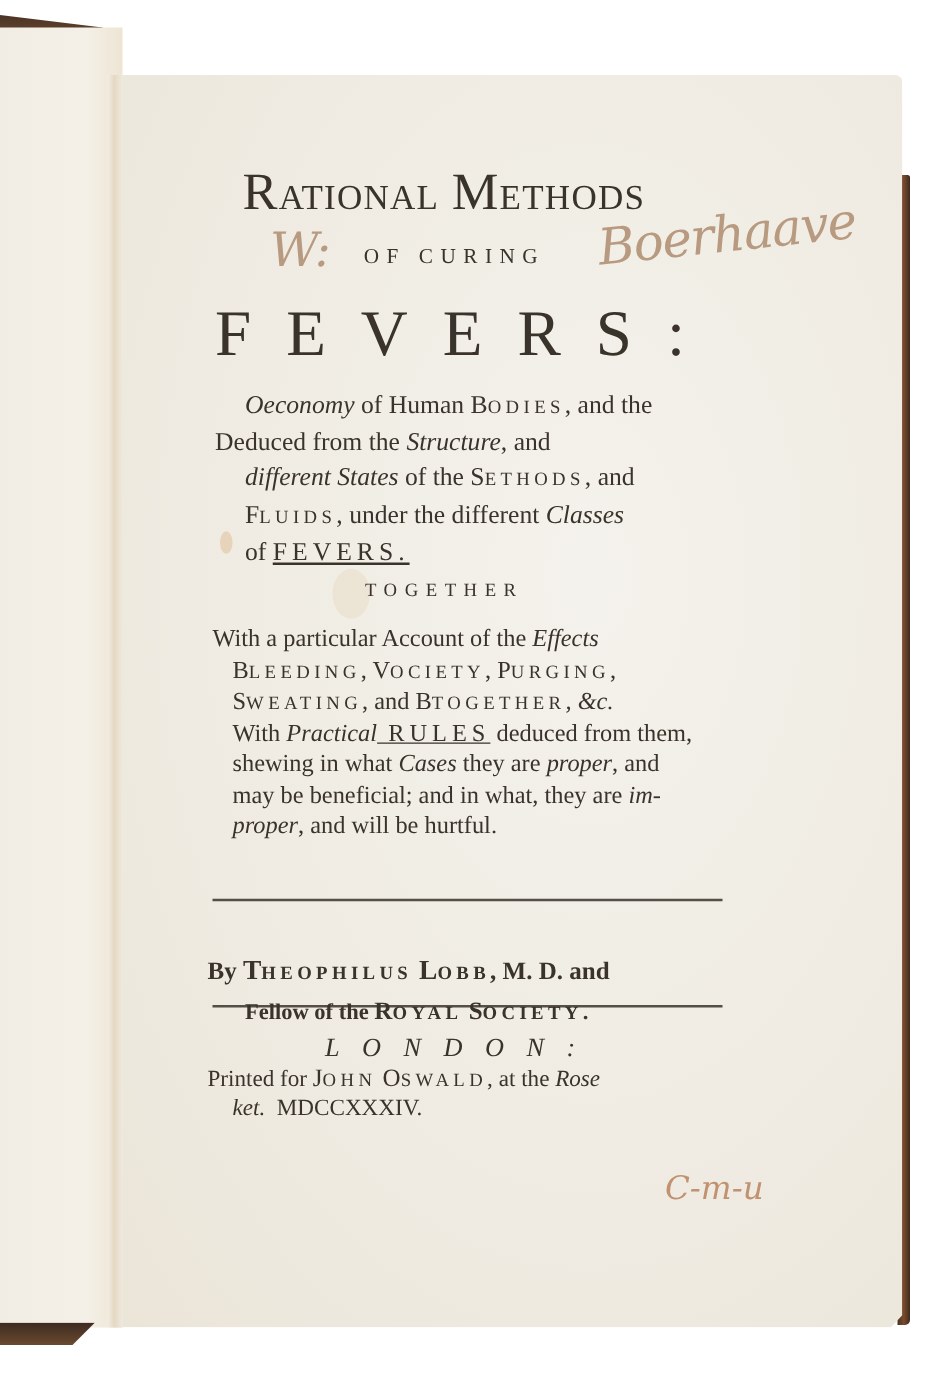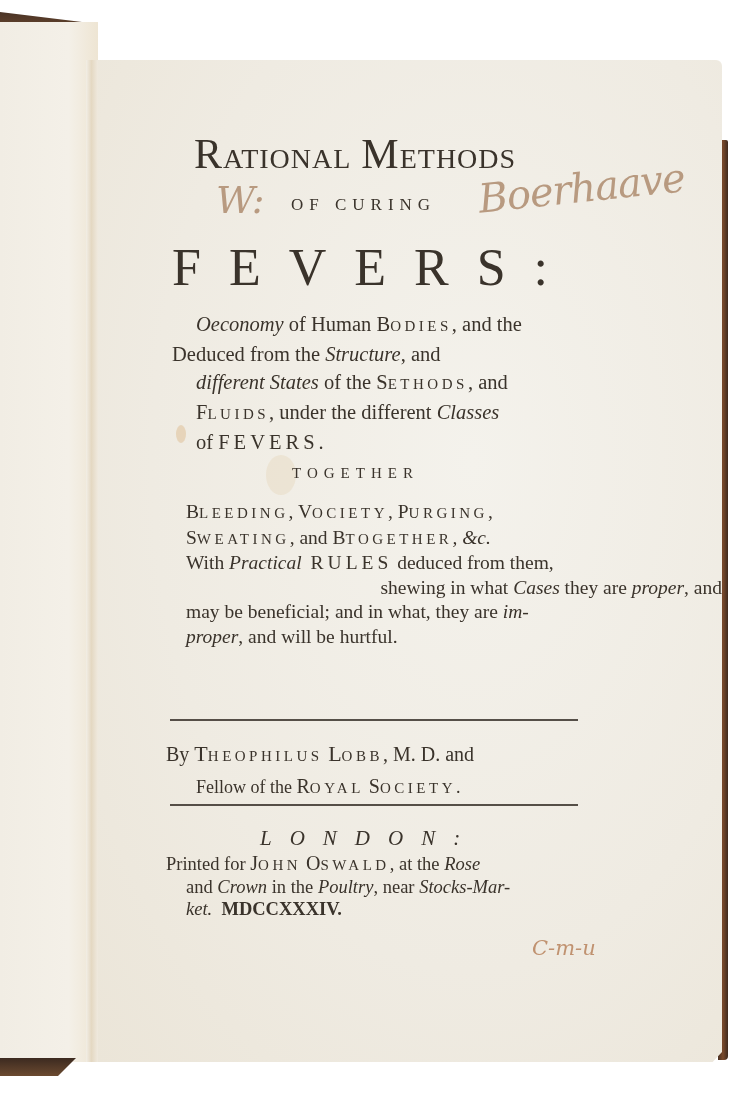--- a/index.html
+++ b/index.html
@@ -21,21 +21,21 @@
       background: radial-gradient(ellipse at 60% 40%, #f4f2ec 0%, #efebe2 60%, #ebe5d8 100%);
       border-top-right-radius: 6px; clip-path: polygon(0 0, 100% 0, 100% 99%, 98.5% 100%, 0 100%); }
     .text { position: absolute; left: 0; width: 100%; }
     .title1 { top: 70px; text-align: left; padding-left: 98px; font-size: 36px; letter-spacing: 1px; color: #3a332b; }
     .title1 .big { font-size: 42px; }
     .title1 .sc { font-size: 28px; }
     .title2 { top: 135px; left: 195px; font-size: 17px; letter-spacing: 6px; }
     .title3 { top: 178px; left: 76px; font-size: 52px; letter-spacing: 28px; }
     .para { font-size: 20.5px; line-height: 28px; }
     .sc-small { font-size: 15px; letter-spacing: 3.5px; }
-    .caps-spaced { letter-spacing: 4px; }
+    .caps-spaced { letter-spacing: 4px; text-decoration: underline; }
     .handwriting { position: absolute; font-family: "DejaVu Serif", serif; font-style: italic; color: #b89a80; }
     .rule { position: absolute; left: 74px; width: 408px; height: 2px; background: #3a332b; opacity: 0.85; }
     .stain { position: absolute; border-radius: 50%; background: rgba(214,170,110,0.35); }
   </style>
 </head>
 <body>
 
 <div class="cover-top"></div>
 <div class="left-page"></div>
 <div class="right-cover"></div>
@@ -72,62 +72,62 @@
       <span>F</span><span class="sc-small">LUIDS</span><span>, under the different </span><i>Classes</i>
     </div>
     <div style="padding-left:100px;">
       <span>of </span><span class="caps-spaced">FEVERS.</span>
     </div>
   </div>
 
   <div class="text" style="top:405px;left:196px;font-size:15px;letter-spacing:6px;">TOGETHER</div>
 
   <div class="text" style="top:440px;font-size:19.5px;line-height:24.5px;">
+    <div style="padding-left:74px;">
+      <span>With a particular Account of the </span><i>Effects</i>
+    </div>
     <div style="padding-left:90px;">
       <span>B</span><span class="sc-small">LEEDING</span><span>, </span><span>V</span><span class="sc-small">OCIETY</span><span>, </span><span>P</span><span class="sc-small">URGING</span><span>,</span>
     </div>
     <div style="padding-left:90px;">
       <span>S</span><span class="sc-small">WEATING</span><span>, and </span><span>B</span><span class="sc-small">TOGETHER</span><i>, &amp;c.</i>
     </div>
     <div style="padding-left:90px;">
       <span>With </span><i>Practical</i><span class="caps-spaced"> RULES</span><span> deduced from them,</span>
     </div>
-    <div style="padding-left:90px;text-align:right;">
+    <div style="padding-left:90px;">
       <span>shewing in what </span><i>Cases</i><span> they are </span><i>proper</i><span>, and</span>
     </div>
     <div style="padding-left:90px;">
       <span>may be beneficial; and in what, they are </span><i>im-</i>
     </div>
     <div style="padding-left:90px;">
       <i>proper</i><span>, and will be hurtful.</span>
     </div>
   </div>
 
   <div class="rule" style="top:659px;"></div>
 
-  <div class="text" style="top:679px;font-size:20px;line-height:30px;">
+  <div class="text" style="top:701px;font-size:20px;line-height:30px;font-weight:bold;">
     <div style="padding-left:70px;">
       <span>By </span><span style="font-size:22px;">T</span><span class="sc-small">HEOPHILUS</span><span style="font-size:22px;"> L</span><span class="sc-small">OBB</span><span>, M. D. and</span>
     </div>
     <div style="padding-left:100px;font-size:18px;">
       <span>Fellow of the </span><span style="font-size:20px;">R</span><span class="sc-small">OYAL</span><span style="font-size:20px;"> S</span><span class="sc-small">OCIETY</span><span>.</span>
     </div>
   </div>
 
   <div class="rule" style="top:744px;"></div>
 
   <div class="text" style="top:766px;left:164px;font-size:21px;font-style:italic;letter-spacing:18px;">LONDON:</div>
   <div class="text" style="top:792px;font-size:18.5px;line-height:22px;">
     <div style="padding-left:70px;">
       <span>Printed for </span><span style="font-size:20px;">J</span><span class="sc-small">OHN</span><span style="font-size:20px;"> O</span><span class="sc-small">SWALD</span><span>, at the </span><i>Rose</i>
     </div>
     <div style="padding-left:90px;">
-      <span>and </span><i>Crown</i><span> in the </span><i>Poultry</i><span>,  near </span><i>Stocks-Mar-</i>
-    </div>
-    <div style="padding-left:90px;">
-      <i>ket.</i><span style="white-space:pre;font-weight:bold;">  MDCCXXXIV.</span>
+      <i>ket.</i><span style="white-space:pre;">  MDCCXXXIV.</span>
     </div>
   </div>
 
-  <div class="handwriting" style="left:436px;top:876px;font-size:21px;color:#c09270;">C-m-u</div>
+  <div class="handwriting" style="left:436px;top:876px;font-size:26px;color:#c09270;">C-m-u</div>
 </div>
 
 <div class="gutter"></div>
 
 </body></html>

